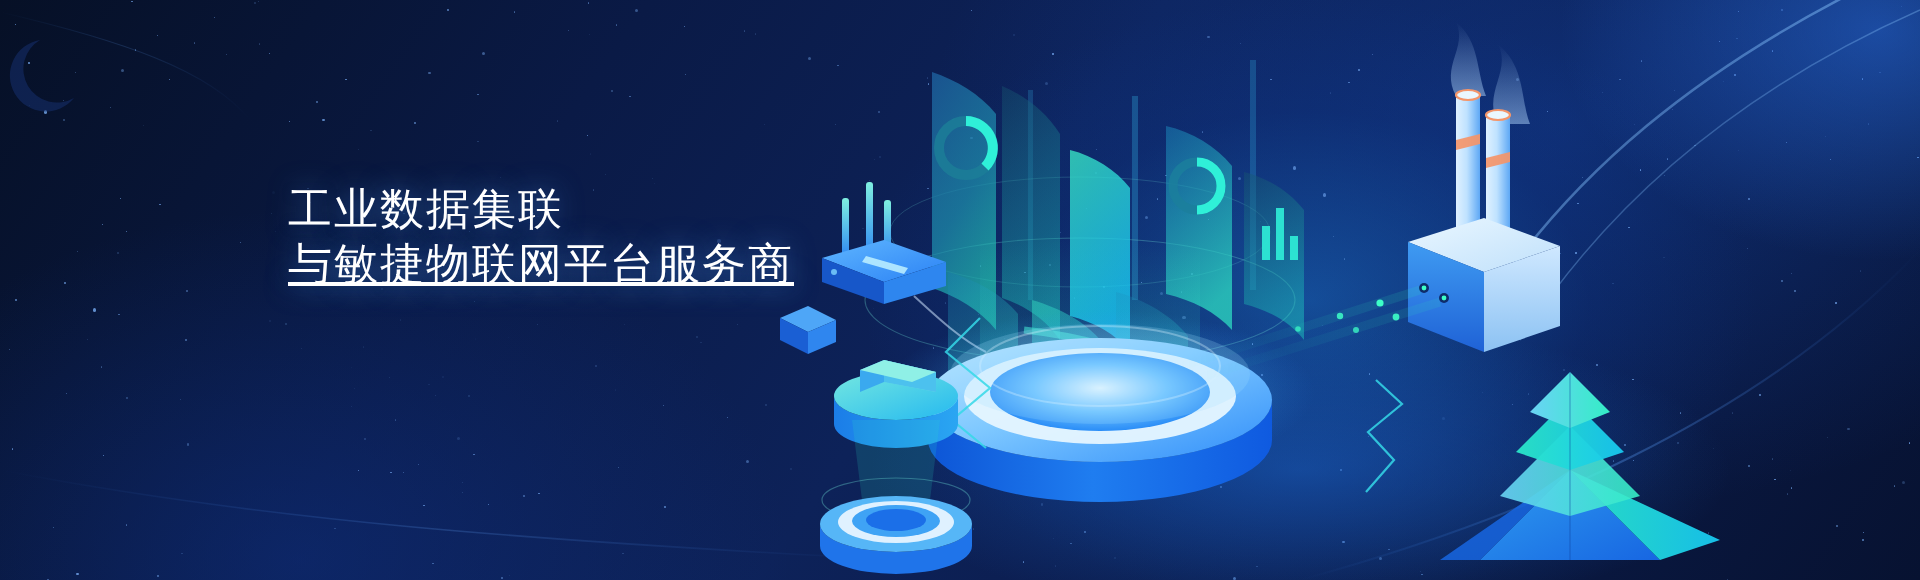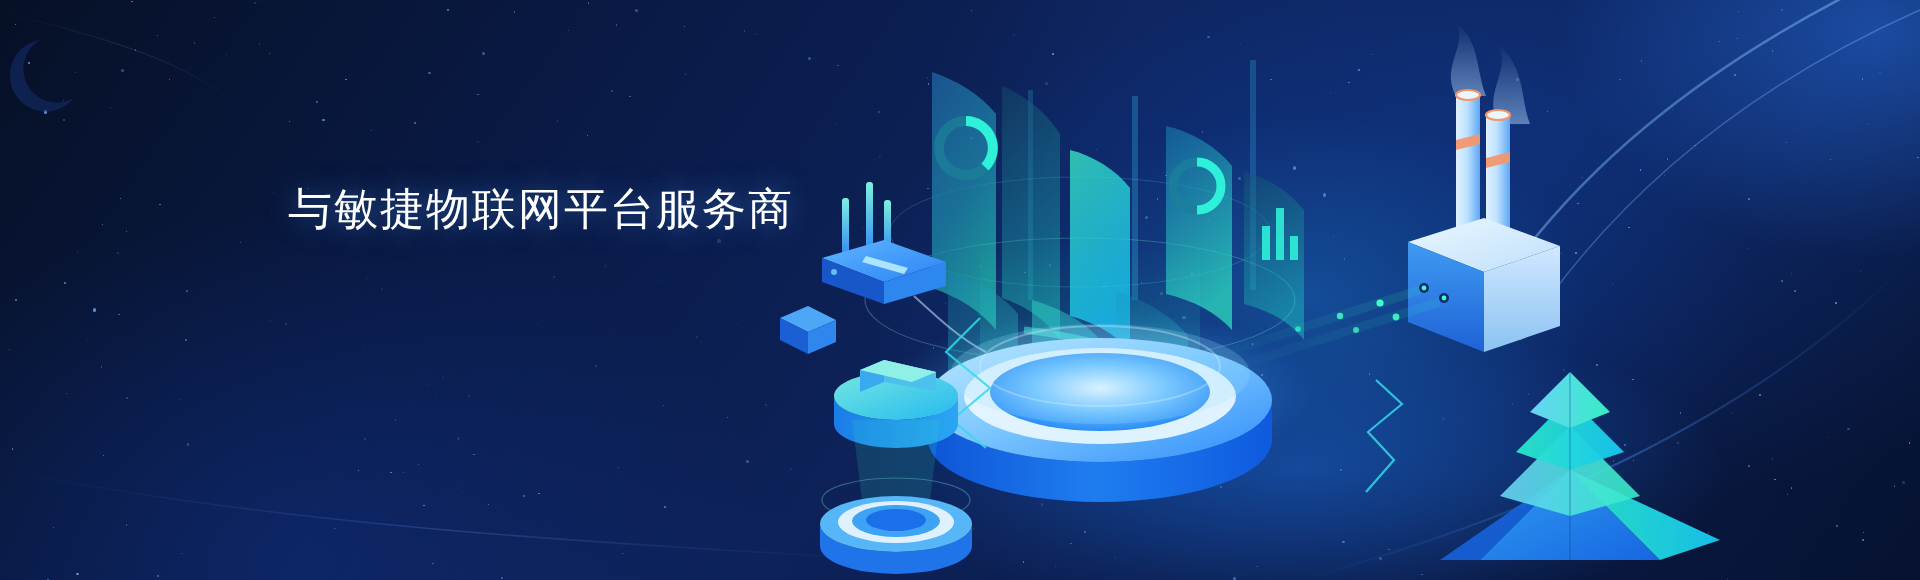--- a/index.html
+++ b/index.html
@@ -25,21 +25,21 @@
   .arcs{position:absolute;inset:0;pointer-events:none;}
 
   
   .copy{position:absolute;left:288px;top:152px;width:640px;}
   .headline{
     font-size:44px;line-height:55px;color:#ffffff;font-weight:400;
     letter-spacing:2px;
     text-shadow:0 0 26px rgba(90,170,255,.55), 0 2px 10px rgba(0,20,70,.6);
     white-space:nowrap;
   }
-  .headline .l2{display:block;}
+  .headline .l2{display:block;text-decoration:underline;}
   .subcopy{
     margin-top:24px;
     font-size:15px;line-height:28px;color:#cfe2ff;letter-spacing:.6px;
     text-shadow:0 0 14px rgba(70,150,255,.45);
     width:530px;
   }
   .subcopy span{display:block;}
 
   
   .art{position:absolute;left:780px;top:0;width:1140px;height:580px;}
@@ -414,21 +414,21 @@
     <path d="M1920,-40 C1700,60 1560,180 1470,330" stroke="url(#arcg)" stroke-width="2.5" fill="none"></path>
     <path d="M1920,10 C1740,90 1610,200 1520,340" stroke="url(#arcg)" stroke-width="1.4" fill="none" opacity=".7"></path>
     <path d="M1300,580 C1520,520 1760,420 1920,250" stroke="url(#arcg2)" stroke-width="2" fill="none"></path>
     <path d="M0,470 C260,520 520,540 900,560" stroke="url(#arcg2)" stroke-width="1.6" fill="none" opacity=".6"></path>
     <path d="M0,12 C120,40 210,70 250,120" stroke="url(#arcg2)" stroke-width="1.2" fill="none" opacity=".5"></path>
 
     <path d="M40,40 a36,36 0 1,0 34,58 a30,30 0 1,1 -34,-58" fill="#16306e" opacity=".55"></path>
   </svg>
 
   <div class="copy">
-    <h1 class="headline"><span class="l2">与敏捷物联网平台服务商</span></h1>
+    <h1 class="headline"><span>工业数据集联</span><span class="l2">与敏捷物联网平台服务商</span></h1>
   </div>
 
   <div class="art">
     <svg width="1140" height="580" viewBox="0 0 1140 580">
       <defs>
         <linearGradient id="panelA" x1="0" y1="0" x2="0.4" y2="1">
           <stop offset="0%" stop-color="#1d5f9e" stop-opacity=".80"></stop>
           <stop offset="60%" stop-color="#1e8fae" stop-opacity=".72"></stop>
           <stop offset="100%" stop-color="#23c8b4" stop-opacity=".66"></stop>
         </linearGradient>

